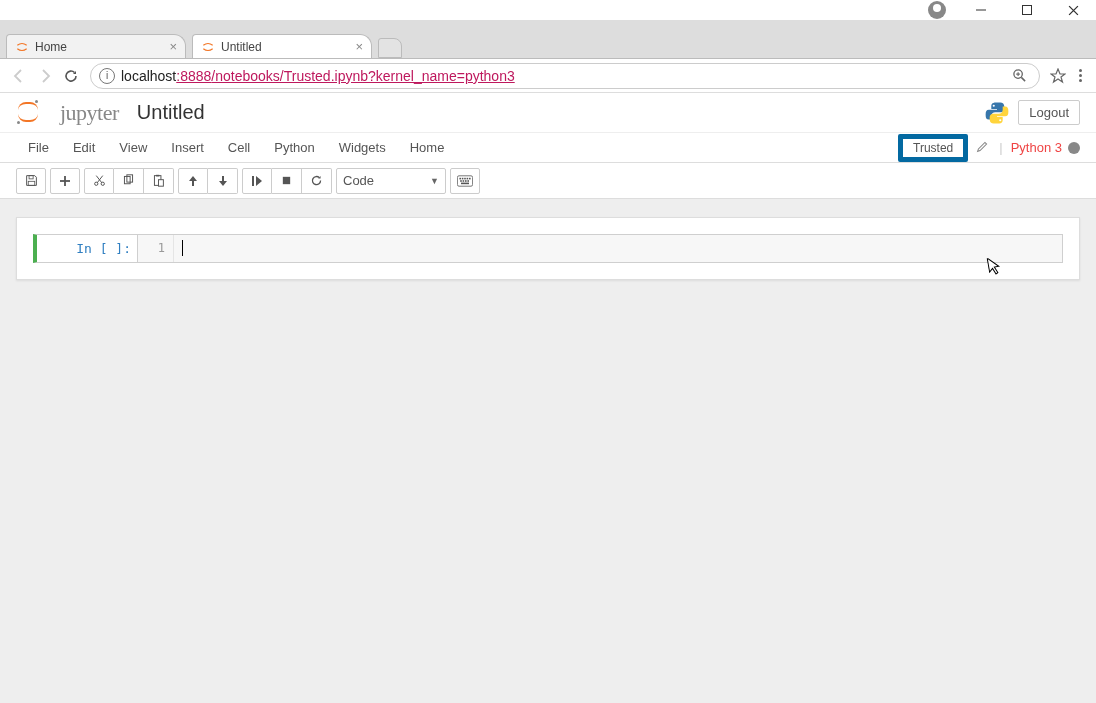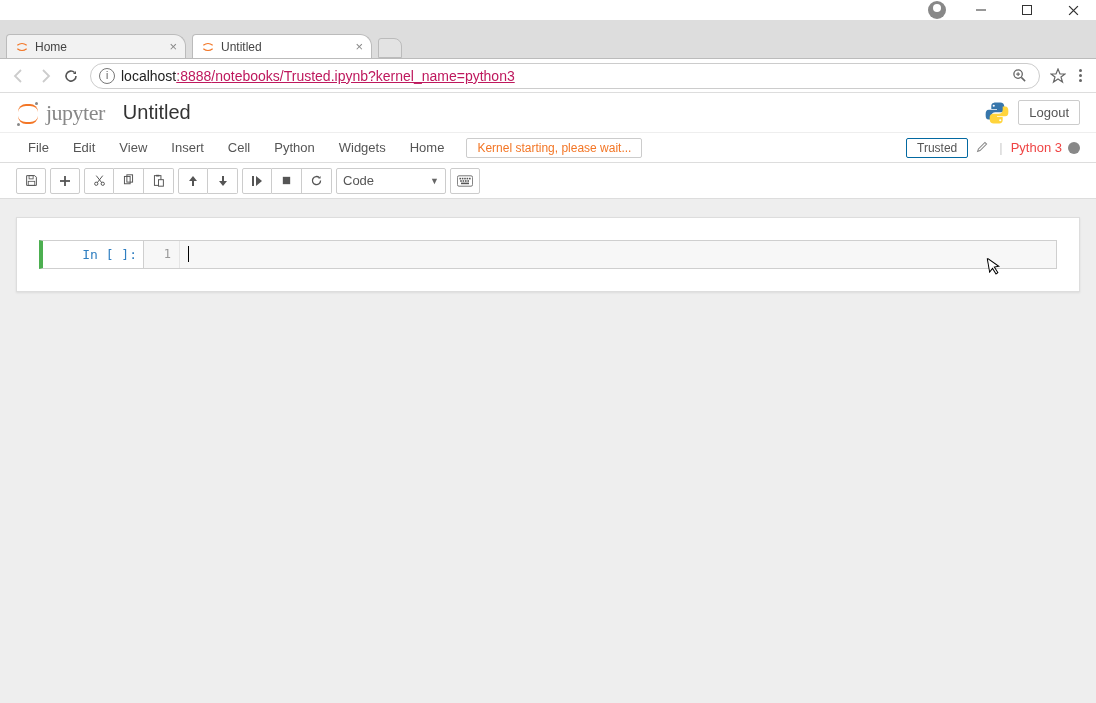--- a/index.html
+++ b/index.html
@@ -28,21 +28,21 @@
 .omnibox .url { font-size: 14px; color: #222; }
 .omnibox .url .host { color: #222; }
 .omnibox .url .path { color: #be185d; text-decoration: underline; }
 .omnibox .spacer { flex: 1; }
 .addr-icon { width: 24px; display: flex; justify-content: center; color: #666; font-size: 15px; }
 .menu-dots { display:flex; flex-direction:column; gap:2px; width:20px; align-items:center; }
 .menu-dots span { width:3px; height:3px; background:#666; border-radius:50%; }
 
 
 .jp-header { height: 40px; background: #fff; display: flex; align-items: center; padding: 0 16px; border-bottom: 1px solid #eee; }
-.jp-logo { display: flex; align-items: flex-end; gap: 6px; margin-right: 18px; }
+.jp-logo { display: flex; align-items: flex-start; gap: 20px; margin-right: 18px; }
 .jp-logo-orbit { width: 24px; height: 24px; position: relative; }
 .jp-logo-orbit .arc { position:absolute; width:20px; height:8px; border:2px solid #f37626; border-top:none; border-left:none; border-right:none; border-radius:0 0 12px 12px; left:2px; }
 .jp-logo-orbit .arc.top { top:2px; transform: rotate(180deg); }
 .jp-logo-orbit .arc.bot { bottom:2px; }
 .jp-logo-orbit .dot { position:absolute; width:3px; height:3px; background:#888; border-radius:50%; }
 .jp-logo-orbit .dot.d1 { top:0; right:2px; }
 .jp-logo-orbit .dot.d2 { bottom:0; left:1px; }
 .jp-logo-text { font-family: Georgia, serif; font-size: 22px; color: #888; letter-spacing: -0.5px; }
 .nb-title { font-size: 20px; color: #333; margin-right: 8px; }
 .checkpoint { font-size: 13px; color: #888; }
@@ -50,39 +50,39 @@
 .jp-header .spacer { flex: 1; }
 .python-logo { width: 26px; height: 26px; margin-right: 8px; position: relative; }
 .python-logo svg { width: 26px; height: 26px; }
 .logout-btn { border: 1px solid #ccc; background: #fff; padding: 4px 10px; font-size: 13px; color: #555; border-radius: 2px; }
 
 
 .menubar { height: 30px; border-bottom: 1px solid #ddd; display: flex; align-items: center; padding: 0 16px; background: #fff; }
 .menu-item { padding: 0 12px; font-size: 13px; color: #555; height: 100%; display: flex; align-items: center; }
 .kernel-status-box { border: 1px solid #ccc; padding: 2px 10px; font-size: 12px; color: #f37626; margin-left: 10px; border-radius: 2px; }
 .menubar .spacer { flex: 1; }
-.trusted-box { border: 1px solid #0369a1; padding: 2px 10px; font-size: 12px; color: #555; border-radius: 2px; margin-right: 8px; text-align: center; }
+.trusted-box { border: 5px solid #0369a1; padding: 2px 10px; font-size: 12px; color: #555; border-radius: 2px; margin-right: 8px; text-align: center; }
 .edit-icon { color: #888; margin-right: 10px; font-size: 13px; }
 .sep { color: #ccc; margin-right: 8px; }
 .kernel-name { font-size: 13px; color: #ef4444; margin-right: 6px; }
 .kernel-ind { width: 12px; height: 12px; background: #888; border-radius: 50%; }
 
 
 .toolbar { height: 36px; border-bottom: 1px solid #ddd; display: flex; align-items: center; padding: 0 16px; background: #fff; gap: 4px; }
 .tb-group { display: flex; }
 .tb-btn { width: 30px; height: 26px; border: 1px solid #ccc; background: #fff; display: flex; align-items: center; justify-content: center; font-size: 12px; color: #555; }
 .tb-group .tb-btn:not(:first-child){ border-left:none; }
 .tb-btn:first-child{ border-radius:2px 0 0 2px;} .tb-btn:last-child{border-radius:0 2px 2px 0;} .tb-group .tb-btn:only-child{border-radius:2px;}
 .celltype { width: 110px; height: 26px; border: 1px solid #ccc; font-size: 13px; padding: 0 6px; display:flex; align-items:center; justify-content:space-between; border-radius:2px; color:#555; }
 .celltype .caret { font-size: 9px; color: #666; }
 .kbd-icon svg { width:16px; height:12px; }
 
 
 .nb-area { background: #eee; height: calc(703px - 20px - 26px - 34px - 40px - 30px - 36px); padding: 18px 16px; }
-.nb-container { background: #fff; border: 1px solid #ddd; box-shadow: 0 1px 2px rgba(0,0,0,0.08); padding: 22px; }
+.nb-container { background: #fff; border: 1px solid #ddd; box-shadow: 0 1px 2px rgba(0,0,0,0.08); padding: 16px; }
 .cell { display: flex; border: 1px solid #cfcfcf; border-left: 4px solid #4caf50; background: #fff; }
 .prompt { width: 100px; padding: 6px 6px; text-align: right; font-family: "Consolas", monospace; font-size: 13px; color: #307fc1; }
 .input-area { flex: 1; border-left: 1px solid #cfcfcf; background: #f7f7f7; display: flex; position: relative; }
 .gutter { width: 36px; text-align: right; padding: 6px 8px 6px 0; font-family: monospace; font-size: 12px; color: #999; border-right: 1px solid #e5e5e5; background:#f7f7f7; }
 .code { flex: 1; padding: 6px 8px; font-family: monospace; font-size: 13px; position: relative; background:#f7f7f7; }
 .cursor { position: absolute; left: 8px; top: 5px; width: 1px; height: 16px; background: #000; }
 
 .mouse-cursor { position: absolute; left: 988px; top: 257px; font-size: 16px; color: #000; pointer-events:none; transform: rotate(-10deg); }
 .mouse-cursor svg{ width:14px; height:18px; }
 
@@ -204,21 +204,20 @@
 
 <div class="menubar">
   <div class="menu-item">File</div>
   <div class="menu-item">Edit</div>
   <div class="menu-item">View</div>
   <div class="menu-item">Insert</div>
   <div class="menu-item">Cell</div>
   <div class="menu-item">Python</div>
   <div class="menu-item">Widgets</div>
   <div class="menu-item">Home</div>
-  <div class="kernel-status-box">Kernel starting, please wait...</div>
   <div class="spacer"></div>
   <div class="trusted-box">Trusted</div>
   <span class="edit-icon">
     <svg width="13" height="13" viewBox="0 0 16 16">
         <path d="M2 14 L3 11 L11 3 L13 5 L5 13 Z" fill="none" stroke="#888" stroke-width="1.3"></path>
       </svg>
   </span>
   <span class="sep">|</span>
   <span class="kernel-name">Python 3</span>
   <div class="kernel-ind"></div>

